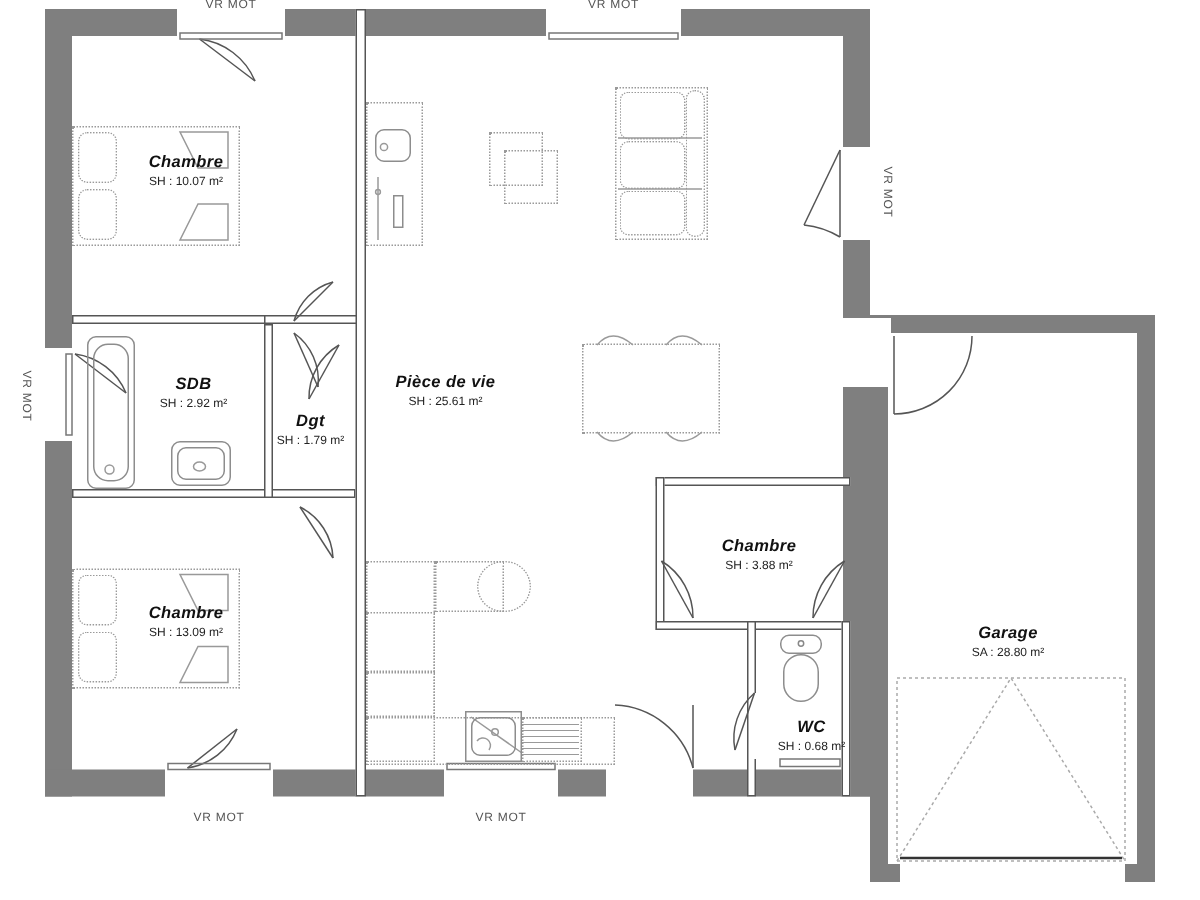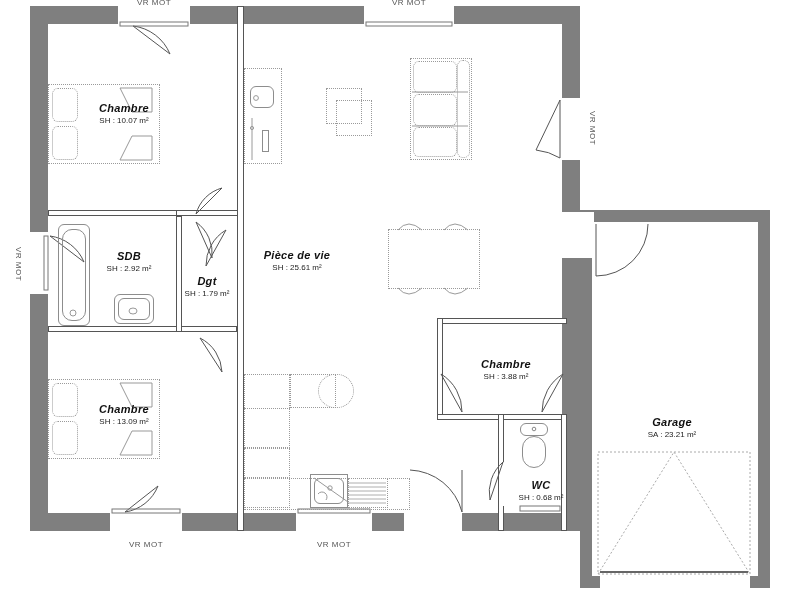--- a/index.html
+++ b/index.html
@@ -269,21 +269,21 @@
     <span class="ar">SH : 3.88 m²</span>
   </div>
 
   <div class="room-label" style="left:541px;top:479px;">
     <span class="nm">WC</span>
     <span class="ar">SH : 0.68 m²</span>
   </div>
 
   <div class="room-label" style="left:672px;top:390px;margin-top:26px;">
     <span class="nm">Garage</span>
-    <span class="ar">SA : 23.21 m²</span>
+    <span class="ar">SA : 28.80 m²</span>
   </div>
 
   <div class="vrmot" style="left:118px;top:-8px;width:72px;height:20px;">VR MOT</div>
 
   <div class="vrmot" style="left:364px;top:-8px;width:90px;height:20px;">VR MOT</div>
 
   <div class="vrmot vert" style="left:8px;top:236px;width:20px;height:56px;">VR MOT</div>
 
   <div class="vrmot vert" style="left:582px;top:100px;width:20px;height:56px;">VR MOT</div>
 

